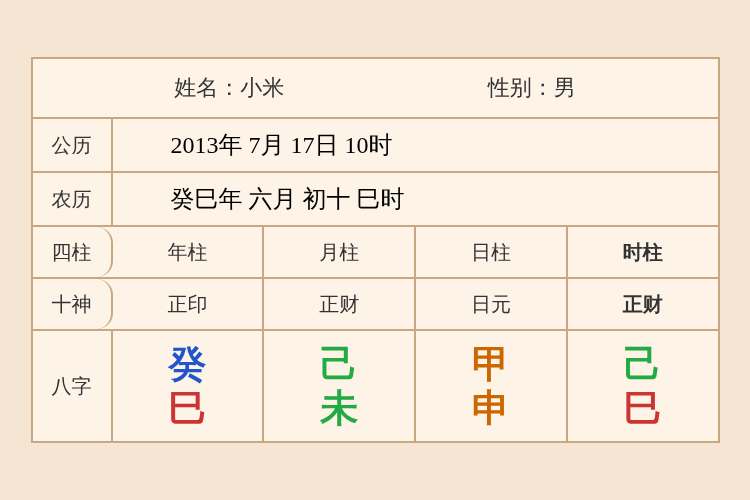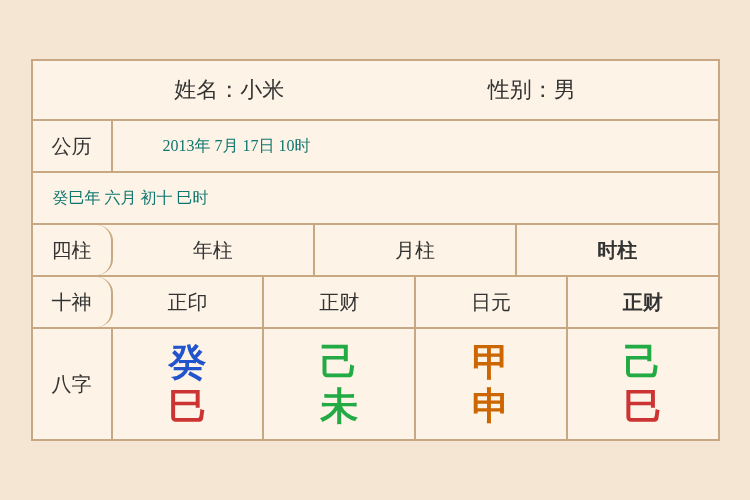--- a/index.html
+++ b/index.html
@@ -41,22 +41,23 @@
       font-size: 20px;
       color: #333;
       border-right: 2px solid #c8a882;
       padding: 10px 5px;
     }
     .value-cell {
       flex: 1;
       display: flex;
       align-items: center;
       padding: 10px 20px;
-      font-size: 16px;
-      color: #0f766e;
+      font-size: 24px;
+      color: #000000;
+      margin-left: 8px;
     }
     .grid-row {
       display: flex;
       border-bottom: 2px solid #c8a882;
       min-height: 52px;
     }
     .grid-row:last-child {
       border-bottom: none;
     }
     .grid-label {
@@ -144,28 +145,30 @@
     <span>姓名：小米</span>
     <span>性别：男</span>
   </div>
 
   <div class="info-row">
     <div class="label-cell">公历</div>
     <div class="value-cell">2013年 7月 17日 10时</div>
   </div>
 
   <div class="info-row">
+    <div class="label-cell">农历</div>
     <div class="value-cell">癸巳年 六月 初十 巳时</div>
   </div>
 
   <div class="grid-row">
     <div class="grid-label">四柱</div>
     <div class="grid-cells">
       <div class="grid-cell">年柱</div>
       <div class="grid-cell">月柱</div>
+      <div class="grid-cell">日柱</div>
       <div class="grid-cell">时柱</div>
     </div>
   </div>
 
   <div class="grid-row">
     <div class="grid-label">十神</div>
     <div class="grid-cells">
       <div class="grid-cell">正印</div>
       <div class="grid-cell">正财</div>
       <div class="grid-cell">日元</div>

